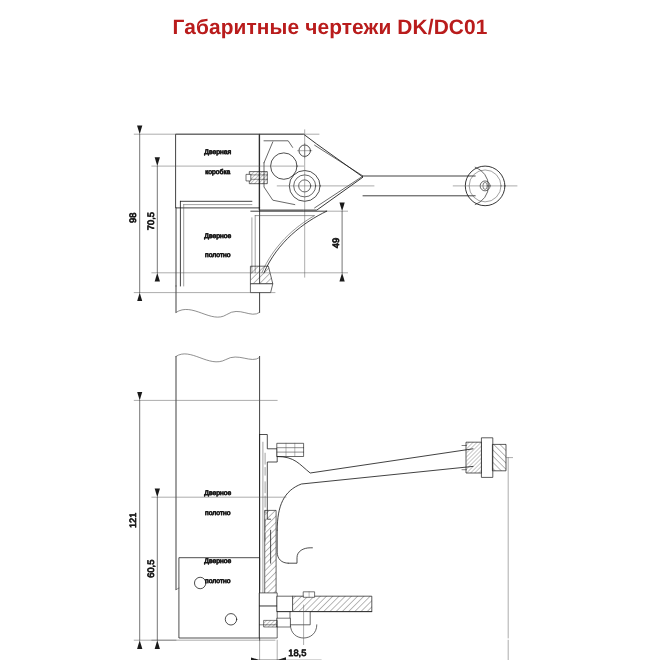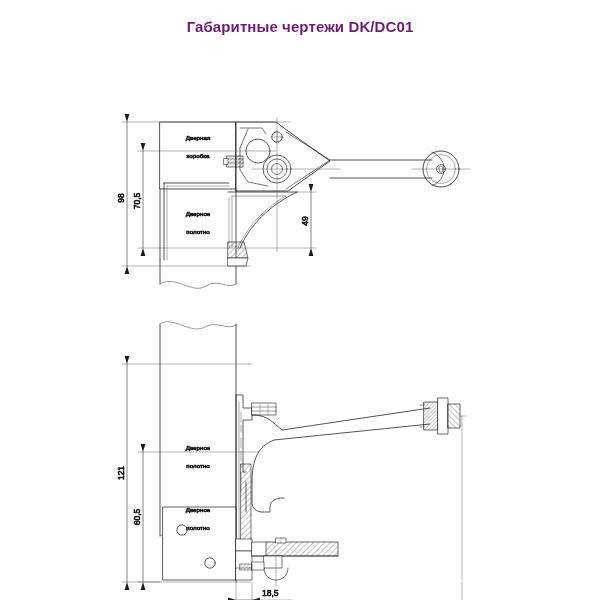--- a/index.html
+++ b/index.html
@@ -27,24 +27,24 @@
     left: 0;
     top: 0;
     width: 600px;
     height: 52px;
     display: flex;
     align-items: center;
     justify-content: center;
   }
   #page-title {
     font-family: "Liberation Sans", sans-serif;
-    font-size: 15px;
+    font-size: 19px;
     font-weight: bold;
     letter-spacing: 0.1px;
-    color: #701a75;
+    color: #b91c1c;
     white-space: nowrap;
   }
   #drawing-area {
     position: absolute;
     left: 0;
     top: 52px;
     width: 600px;
     height: 548px;
   }
   svg#cad {

